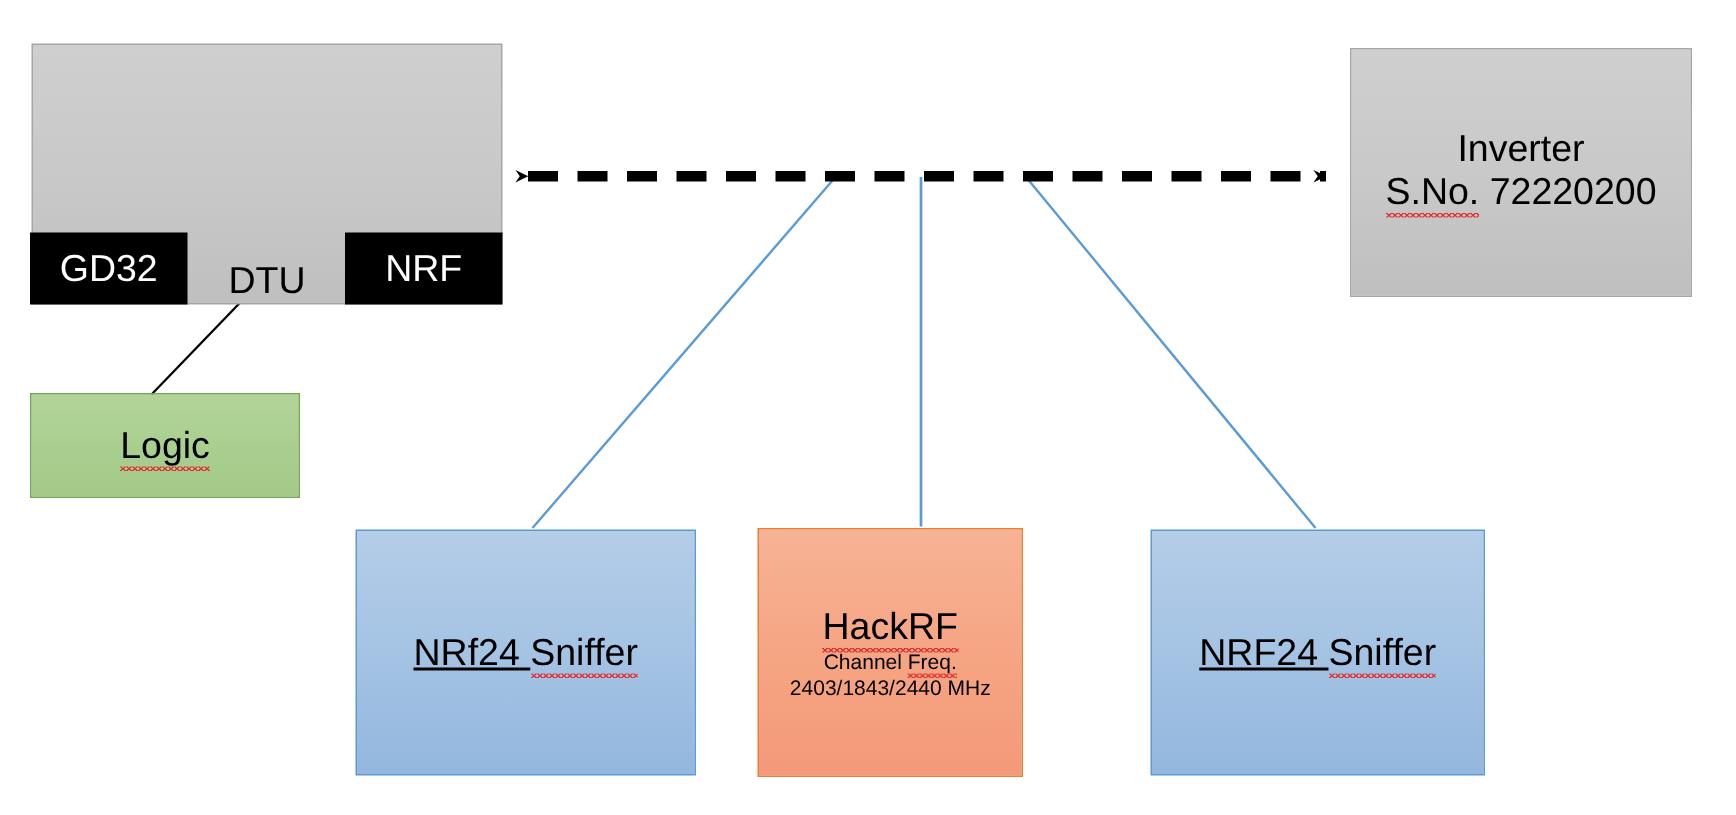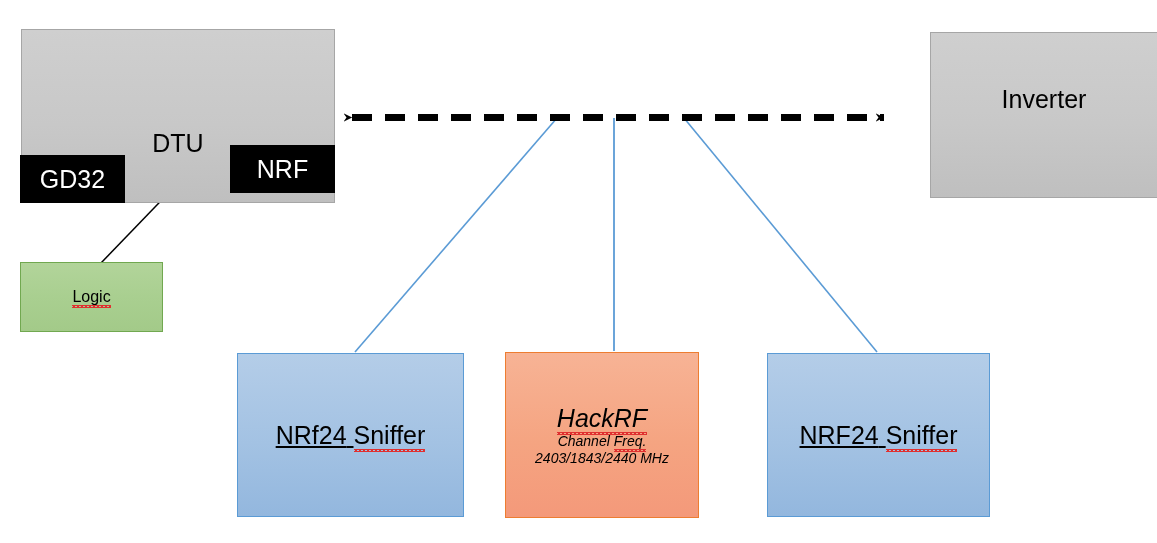--- a/index.html
+++ b/index.html
@@ -40,25 +40,25 @@
   
   .grey-box {
     background: linear-gradient(180deg, #cfcfcf 0%, #c8c8c8 55%, #bfbfbf 100%);
     border: 1px solid #a6a6a6;
   }
   .dtu-box {
     left: 21px;
     top: 29px;
     width: 314px;
     height: 174px;
-    justify-content: center;
+    justify-content: flex-end;
     padding-top: 54px;
   }
   .inv-box {
-    left: 930px;
+    left: 900px;
     top: 32px;
     width: 228px;
     height: 166px;
     justify-content: flex-start;
     padding-top: 52px;
   }
   .grey-line {
     font-size: 25px;
     white-space: nowrap;
   }
@@ -70,56 +70,55 @@
     border: 0;
   }
   .gd32-box {
     left: 20px;
     top: 155px;
     width: 105px;
     height: 48px;
   }
   .nrf-box {
     left: 230px;
-    top: 145px;
+    top: 155px;
     width: 105px;
     height: 48px;
   }
   
   .green-box {
     left: 20px;
     top: 262px;
-    width: 143px;
+    width: 180px;
     height: 70px;
     background: linear-gradient(180deg, #b2d49a 0%, #a9cf90 50%, #a3ca89 100%);
     border: 1px solid #71a850;
-    font-size: 16px;
+    font-size: 25px;
   }
   
   .blue-box {
     background: linear-gradient(180deg, #b4cde8 0%, #a3c2e3 55%, #93b7de 100%);
     border: 1px solid #5b9bd5;
     text-decoration: underline;
   }
   .orange-box {
     background: linear-gradient(180deg, #f7b395 0%, #f5a481 55%, #f4997a 100%);
     border: 1px solid #ed7d31;
   }
   .sniffer-left {
     left: 237px;
     top: 353px;
     width: 227px;
     height: 164px;
   }
   .hack-box {
     left: 505px;
     top: 352px;
-    width: 194px;
+    width: 177px;
     height: 166px;
-    font-style: italic;
   }
   .sniffer-right {
     left: 767px;
     top: 353px;
     width: 223px;
     height: 164px;
   }
   .b-line {
     font-size: 25px;
     white-space: nowrap;
@@ -202,20 +201,21 @@
   <div class="box black-box nrf-box">
     <span>NRF</span>
   </div>
 
   <div class="box green-box">
     <span class="sq">Logic</span>
   </div>
 
   <div class="box grey-box inv-box">
     <div class="grey-line">Inverter</div>
+    <div class="grey-line"><span class="sq">S.No.</span> <span>72220200</span></div>
   </div>
 
   <div class="box blue-box sniffer-left">
     <div class="b-line"><span>NRf24</span> <span class="sq">Sniffer</span></div>
   </div>
 
   <div class="box orange-box hack-box">
     <div class="b-line"><span class="sq">HackRF</span></div>
     <div class="b-line-sm"><span>Channel</span> <span class="sq">Freq.</span></div>
     <div class="b-line-sm">2403/1843/2440 MHz</div>

